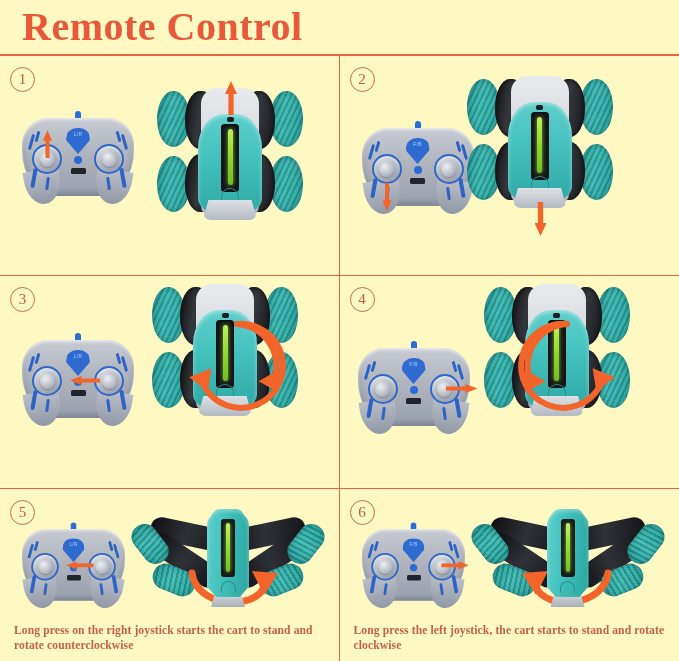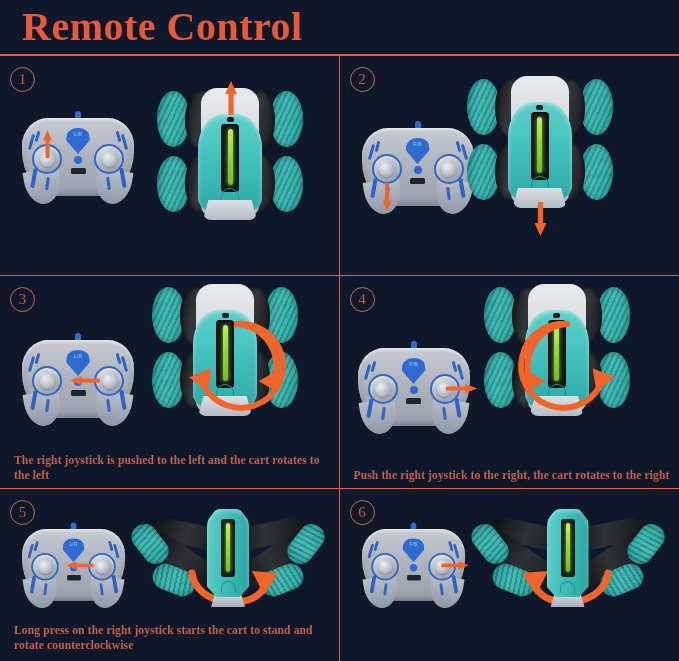--- a/index.html
+++ b/index.html
@@ -10,21 +10,21 @@
     height: 661px;
     background: #ffffff;
     font-family: "Liberation Serif", "DejaVu Serif", serif;
     overflow: hidden;
   }
 
   #page {
     position: relative;
     width: 679px;
     height: 661px;
-    background: #0f172a;
+    background: #fef9c3;
   }
 
   
   .title {
     position: absolute;
     left: 22px;
     top: 2px;
     font-family: "Liberation Serif", "DejaVu Serif", serif;
     font-size: 40px;
     font-weight: bold;
@@ -643,21 +643,20 @@
             </div>
           </div>
 
           <svg class="circ-arrow" style="left:182px; top:38px;" width="110" height="104" viewBox="0 0 110 104">
             <path d="M55 10 A42 42 0 1 1 22 72" fill="none" stroke="#F2642A" stroke-width="6" stroke-linecap="round"></path>
             <polygon points="22,78 10,58 34,58" fill="#F2642A" transform="rotate(-22 22 68)"></polygon>
             <path d="M55 10 A42 42 0 0 1 92 66" fill="none" stroke="#F2642A" stroke-width="6" stroke-linecap="round"></path>
             <polygon points="92,60 80,80 104,80" fill="#F2642A" transform="rotate(150 92 70)"></polygon>
           </svg>
         </div>
-        <div class="caption">The right joystick is pushed to the left and the cart rotates to the left</div>
       </div>
 
       <div class="cell">
         <div class="badge">4</div>
         <div class="stage">
 
           <div class="remote-wrap" style="left:18px; top:72px;">
             <div class="remote">
               <div class="antenna"></div>
               <div class="body"></div>
@@ -707,21 +706,20 @@
             </div>
           </div>
 
           <svg class="circ-arrow" style="left:172px; top:38px;" width="110" height="104" viewBox="0 0 110 104">
             <path d="M55 10 A42 42 0 1 0 88 72" fill="none" stroke="#F2642A" stroke-width="6" stroke-linecap="round"></path>
             <polygon points="88,78 76,58 100,58" fill="#F2642A" transform="rotate(22 88 68)"></polygon>
             <path d="M55 10 A42 42 0 0 0 18 66" fill="none" stroke="#F2642A" stroke-width="6" stroke-linecap="round"></path>
             <polygon points="18,60 6,80 30,80" fill="#F2642A" transform="rotate(-150 18 70)"></polygon>
           </svg>
         </div>
-        <div class="caption">Push the right joystick to the right, the cart rotates to the right</div>
       </div>
     </div>
 
     <div class="row r3">
 
       <div class="cell left">
         <div class="badge">5</div>
         <div class="stage">
 
           <div class="remote-wrap" style="left:22px; top:40px; transform:scale(.92); transform-origin:left top;">
@@ -828,17 +826,18 @@
               <div class="lamp-v"></div>
               <div class="logo-v"></div>
             </div>
           </div>
 
           <svg class="circ-arrow" style="left:180px; top:78px;" width="100" height="56" viewBox="0 0 100 56">
             <path d="M88 6 C84 40, 26 44, 16 20" fill="none" stroke="#F2642A" stroke-width="7" stroke-linecap="round"></path>
             <polygon points="16,28 28,4 2,6" fill="#F2642A"></polygon>
           </svg>
         </div>
+        <div class="caption">Long press the left joystick, the cart starts to stand and rotate clockwise</div>
       </div>
     </div>
 
   </div>
 </div>
 
 </body></html>

